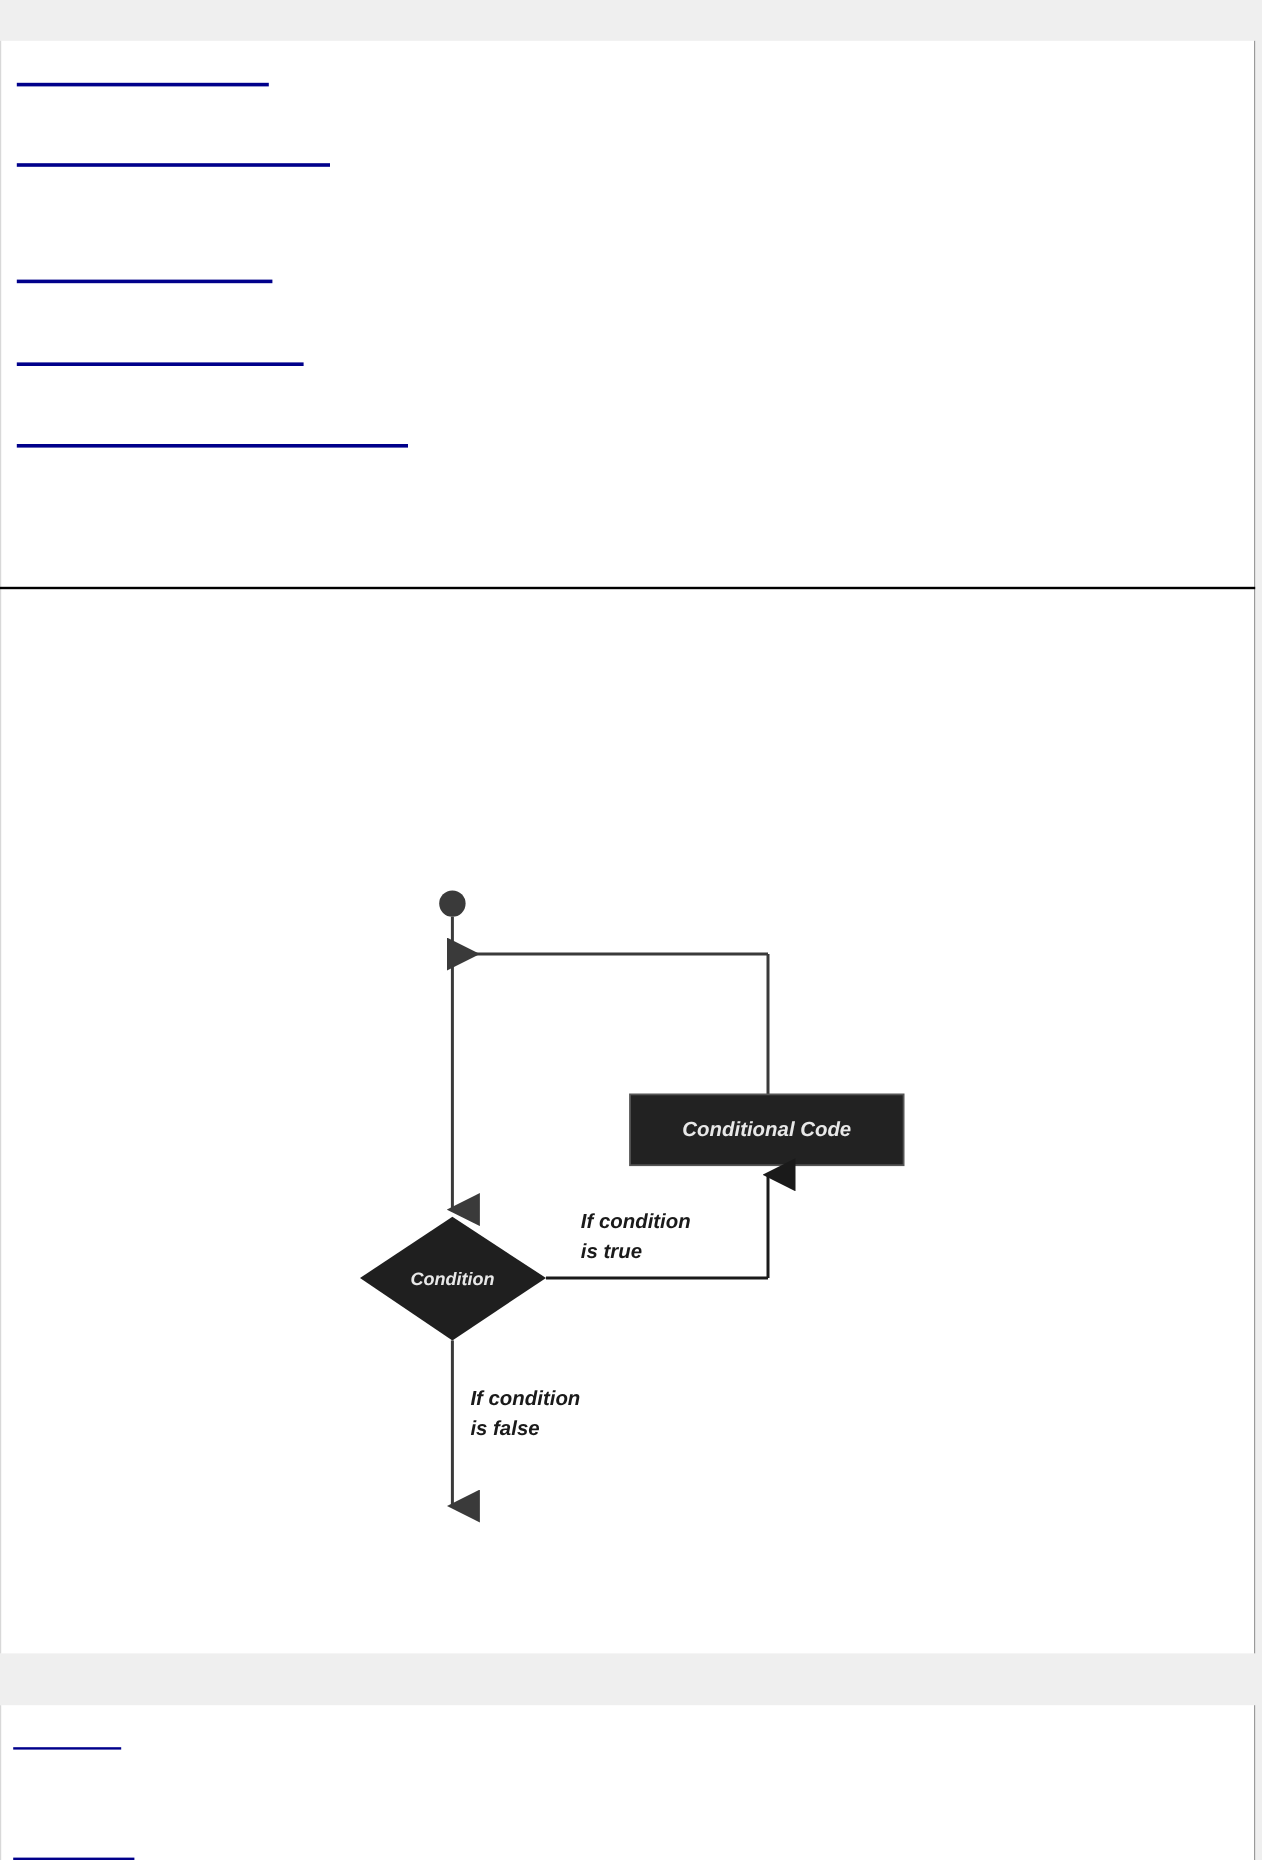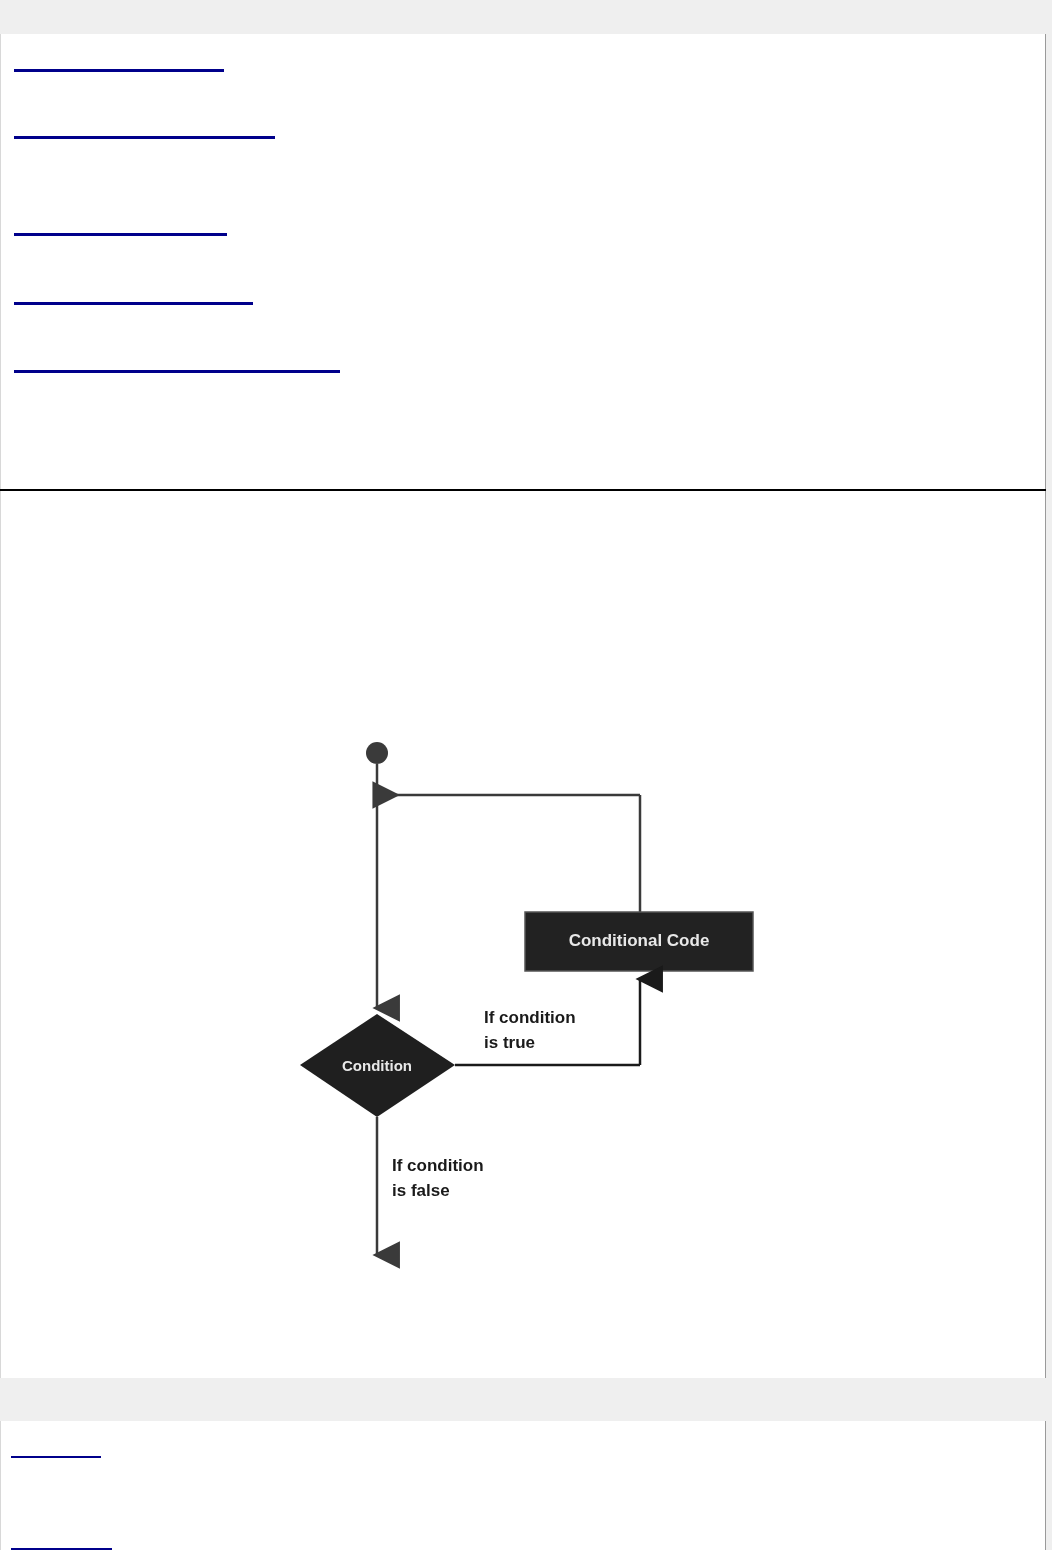--- a/index.html
+++ b/index.html
@@ -66,20 +66,21 @@
     text-indent: -9999px;
   }
 
   
   #flowchart-figure {
     position: absolute;
     left: 0;
     top: 490px;
     width: 1046px;
     height: 860px;
+    font-style: italic;
   }
   #flowchart-svg { display: block; }
 
   .fc-node-label {
     font-family: "Liberation Sans", sans-serif;
     font-weight: bold;
     fill: #e8e8e8;
   }
   .fc-edge-label {
     font-family: "Liberation Sans", sans-serif;

